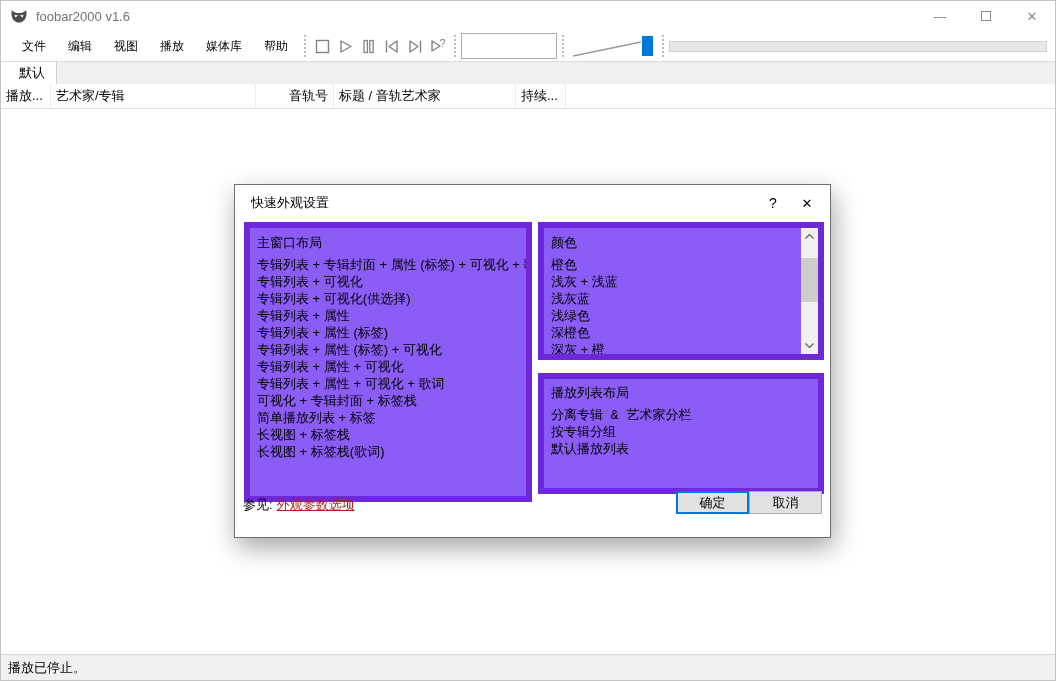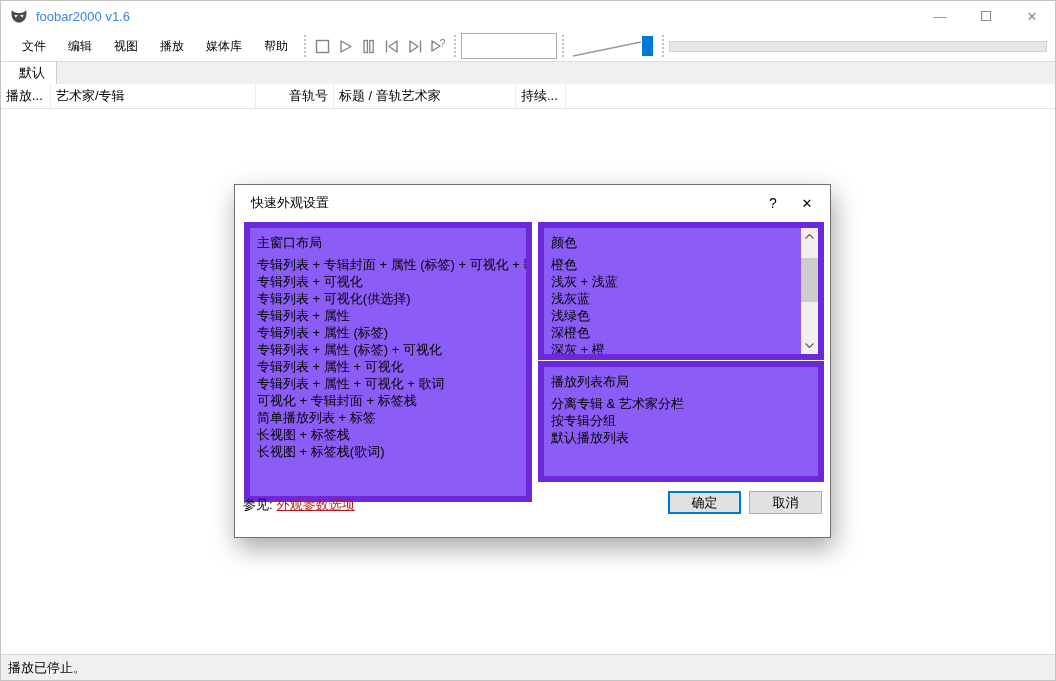--- a/index.html
+++ b/index.html
@@ -4,21 +4,21 @@
 <style>
   * { margin:0; padding:0; box-sizing:border-box; }
   html,body { width:1056px; height:681px; overflow:hidden; }
   body { font-family:"Liberation Sans","DejaVu Sans",sans-serif; font-size:13px; color:#000; background:#fff; }
 
   .window { position:relative; width:1056px; height:681px; background:#fff; border:1px solid #c3c3c3; overflow:hidden; }
 
   
   .titlebar { height:30px; display:flex; align-items:center; background:#fff; }
   .logo { margin:0 8px 0 9px; display:flex; align-items:center; }
-  .win-title { color:#3b82f6; font-size:13px; }
+  .win-title { color:#737373; font-size:13px; }
   .wincontrols { margin-left:auto; display:flex; height:30px; }
   .wincontrol { width:46px; height:30px; display:flex; align-items:center; justify-content:center; color:#8a8a8a; font-size:13px; cursor:default; }
   .maxbox { width:10px; height:10px; border:1px solid #8a8a8a; display:inline-block; }
 
   
   .toolbar { height:30px; display:flex; align-items:center; background:#fff; }
   .menubar { display:flex; align-items:center; height:30px; padding-left:10px; }
   .menu-item { padding:0 11px; height:30px; display:flex; align-items:center; font-size:12px; }
   .grip { width:4px; height:24px; margin:0 4px; background-image:radial-gradient(circle,#bdbdbd 0.9px,transparent 1.1px); background-size:4px 4px; background-position:center top; }
   .pb-buttons { display:flex; align-items:center; height:30px; }
@@ -54,34 +54,34 @@
   .dialog { position:absolute; left:233px; top:183px; width:597px; height:354px; background:#fff; border:1px solid #707070; box-shadow:3px 10px 24px rgba(0,0,0,0.35); }
   .dlg-titlebar { height:36px; display:flex; align-items:center; }
   .dlg-title { padding-left:16px; font-size:13px; }
   .dlg-tbtn { width:34px; height:30px; display:flex; align-items:center; justify-content:center; font-size:14px; color:#000; }
   .dlg-tbtn.help { margin-left:auto; }
   .dlg-tbtn.close { margin-right:6px; font-size:13px; }
 
   .listbox { position:absolute; background:#8b5cf6; border:6px solid #6d28d9; overflow:hidden; }
   .lb-main   { left:9px;   top:37px;  width:288px; height:280px; }
   .lb-colors { left:303px; top:37px;  width:286px; height:138px; }
-  .lb-pl     { left:303px; top:176px; width:286px; height:121px; }
+  .lb-pl     { left:303px; top:188px; width:286px; height:121px;font-family:Liberation Mono, monospace; }
   .lb-inner { padding:6px 0 0 7px; }
   .lb-header { height:17px; line-height:17px; margin-bottom:5px; white-space:nowrap; }
   .lb-item { height:17px; line-height:17px; white-space:nowrap; }
 
   .scrollbar { position:absolute; right:0; top:0; width:17px; height:100%; background:#f0f0f0; display:flex; flex-direction:column; align-items:center; }
   .sb-arrow { width:17px; height:17px; display:flex; align-items:center; justify-content:center; }
   .sb-arrow.down { margin-top:auto; }
   .sb-thumb { width:17px; height:44px; margin-top:13px; background:#cdcdcd; }
 
   .dlg-footer { position:absolute; left:0; bottom:14px; width:100%; height:37px; display:flex; align-items:center; padding:0 8px; }
   .see-also { font-size:13px; }
   .see-link { color:#b91c1c; text-decoration:underline; margin-left:4px; }
-  .dlg-buttons { margin-left:auto; display:flex; gap:8px; padding-bottom:4px; }
+  .dlg-buttons { margin-left:auto; display:flex; padding-bottom:4px; }
   .btn { width:73px; height:23px; background:#e1e1e1; border:1px solid #adadad; font-size:13px; display:flex; align-items:center; justify-content:center; font-family:inherit; }
   .btn.default { border:2px solid #0078d7; }
 </style>
 </head>
 <body>
 
 <div class="window">
 
   <div class="titlebar">
     <span class="logo">

